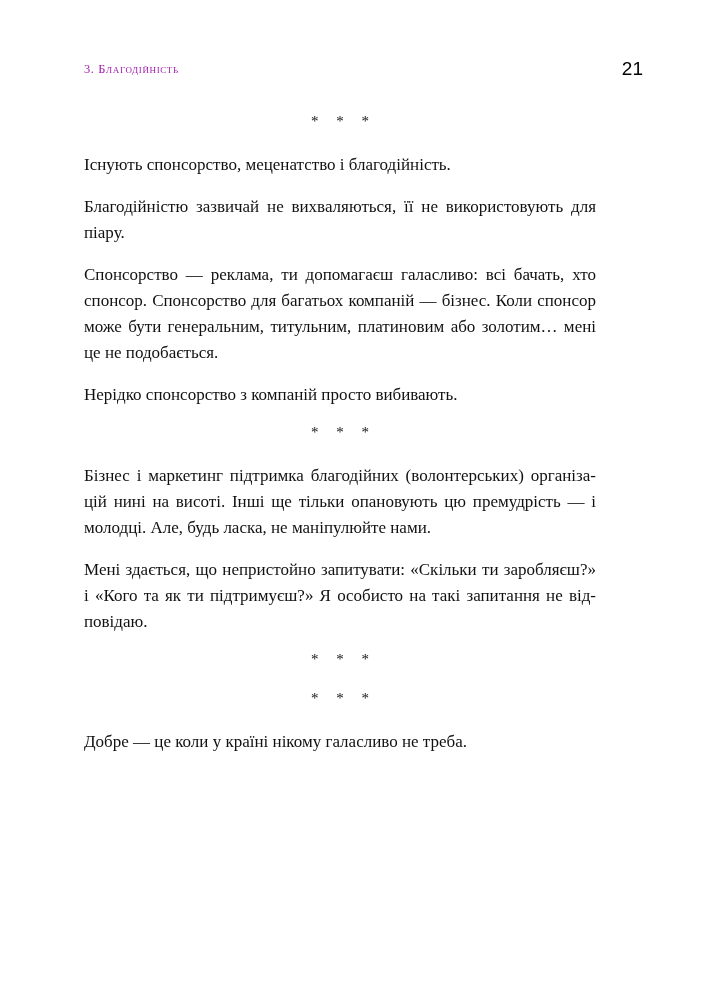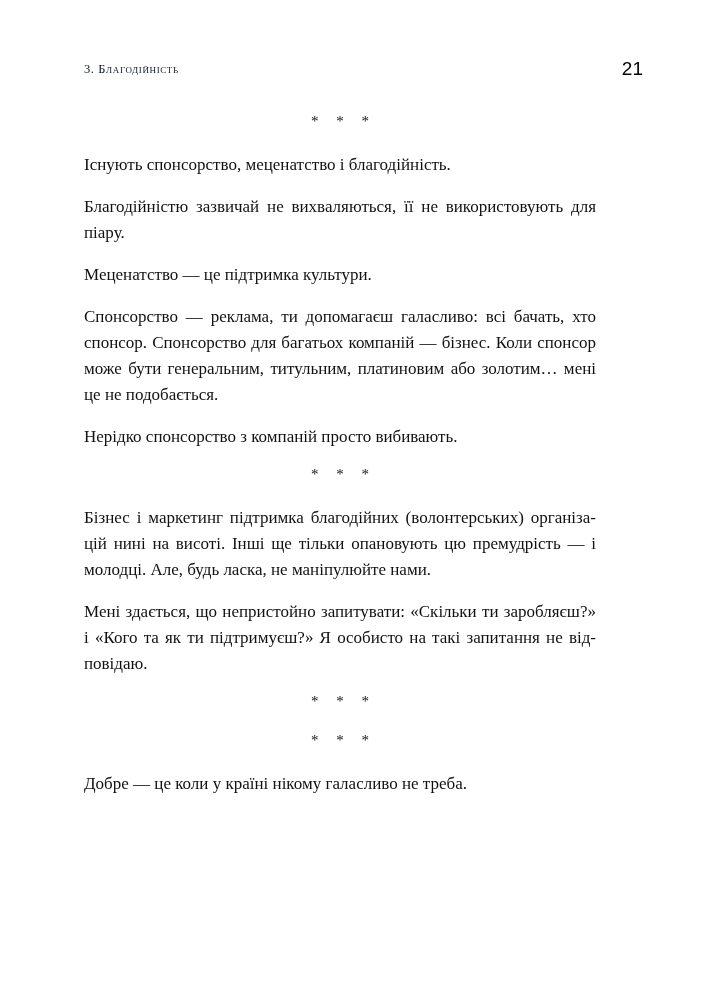--- a/index.html
+++ b/index.html
@@ -21,21 +21,21 @@
     height: 1000px;
     box-sizing: border-box;
     padding: 0;
   }
   .running-head {
     position: absolute;
     top: 62px;
     left: 84px;
     font-size: 12.5px;
     letter-spacing: 0.6px;
-    color: #0f172a;
+    color: #a21caf;
     font-variant: small-caps;
     font-family: "Liberation Serif", "DejaVu Serif", serif;
   }
   .folio {
     position: absolute;
     top: 58px;
     right: 84px;
     font-size: 19px;
     color: #000000;
     font-family: Liberation Sans, sans-serif;
@@ -83,21 +83,20 @@
 
   <div class="content">
 
     <div class="divider">* * *</div>
 
     <p class="para">Існують спонсорство, меценатство і благодійність.</p>
 
 
     <p class="para">Благодійністю зазвичай не вихваляються, її не використовують для піару.</p>
 
-    <p class="para">Меценатство — це підтримка культури.</p>
 
     <p class="para">Спонсорство — реклама, ти допомагаєш галасливо: всі бачать, хто спонсор. Спонсорство для багатьох компаній — бізнес. Коли спонсор може бути генеральним, титульним, платиновим або золотим… мені це не подобається.</p>
 
     <p class="para">Нерідко спонсорство з компаній просто вибивають.</p>
 
     <div class="divider tight">* * *</div>
 
     <p class="para">Бізнес і маркетинг підтримка благодійних (волонтерських) організа­цій нині на висоті. Інші ще тільки опановують цю премудрість — і мо­лодці. Але, будь ласка, не маніпулюйте нами.</p>
 
     <p class="para">Мені здається, що непристойно запитувати: «Скільки ти заробляєш?» і «Кого та як ти підтримуєш?» Я особисто на такі запитання не від­повідаю.</p>

